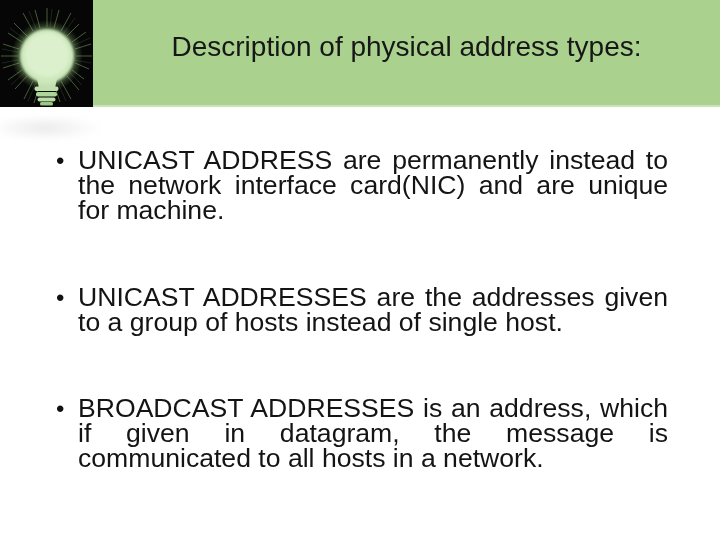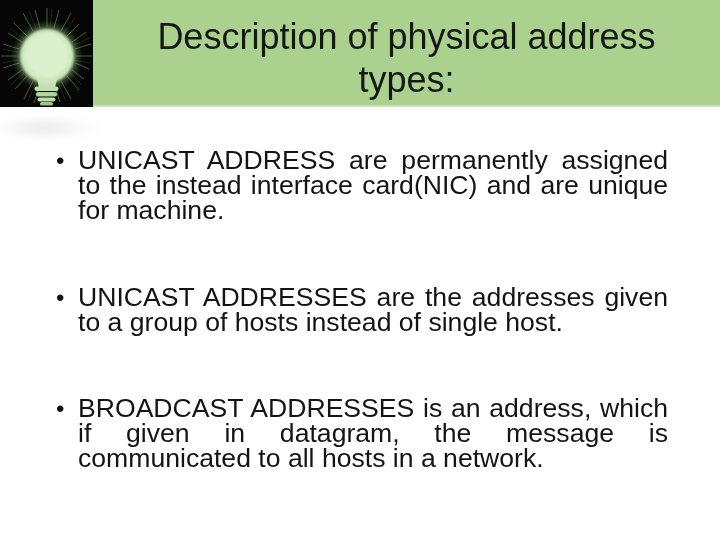--- a/index.html
+++ b/index.html
@@ -35,22 +35,22 @@
   .title-bar {
     flex: 1 1 auto;
     background: #aad28e;
     border-bottom: 2px solid #cbe2b4;
     box-sizing: border-box;
     display: flex;
     justify-content: center;
   }
   .slide-title {
     margin: 0;
-    padding-top: 15px;
-    font-size: 36px;
+    padding-top: 25px;
+    font-size: 28px;
     line-height: 43px;
     font-weight: 400;
     color: #171717;
     text-align: center;
     max-width: 565px;
   }
 
   
   .smudge {
     position: absolute;
@@ -172,21 +172,21 @@
     <div class="title-bar">
       <h1 class="slide-title">Description of physical address types:</h1>
     </div>
   </div>
 
   <div class="smudge"></div>
 
   <ul class="bullets">
     <li class="bullet bullet-1">
       <span class="marker">•</span>
-      <span class="btext">UNICAST ADDRESS are permanently assigned to the instead interface card(NIC) and are unique for machine.</span>
+      <span class="btext">UNICAST ADDRESS are permanently instead to the network interface card(NIC) and are unique for machine.</span>
     </li>
     <li class="bullet bullet-2">
       <span class="marker">•</span>
       <span class="btext">UNICAST ADDRESSES are the addresses given to a group of hosts instead of single host.</span>
     </li>
     <li class="bullet bullet-3">
       <span class="marker">•</span>
       <span class="btext">BROADCAST ADDRESSES is an address, which if given in datagram, the message is communicated to all hosts in a network.</span>
     </li>
   </ul>

